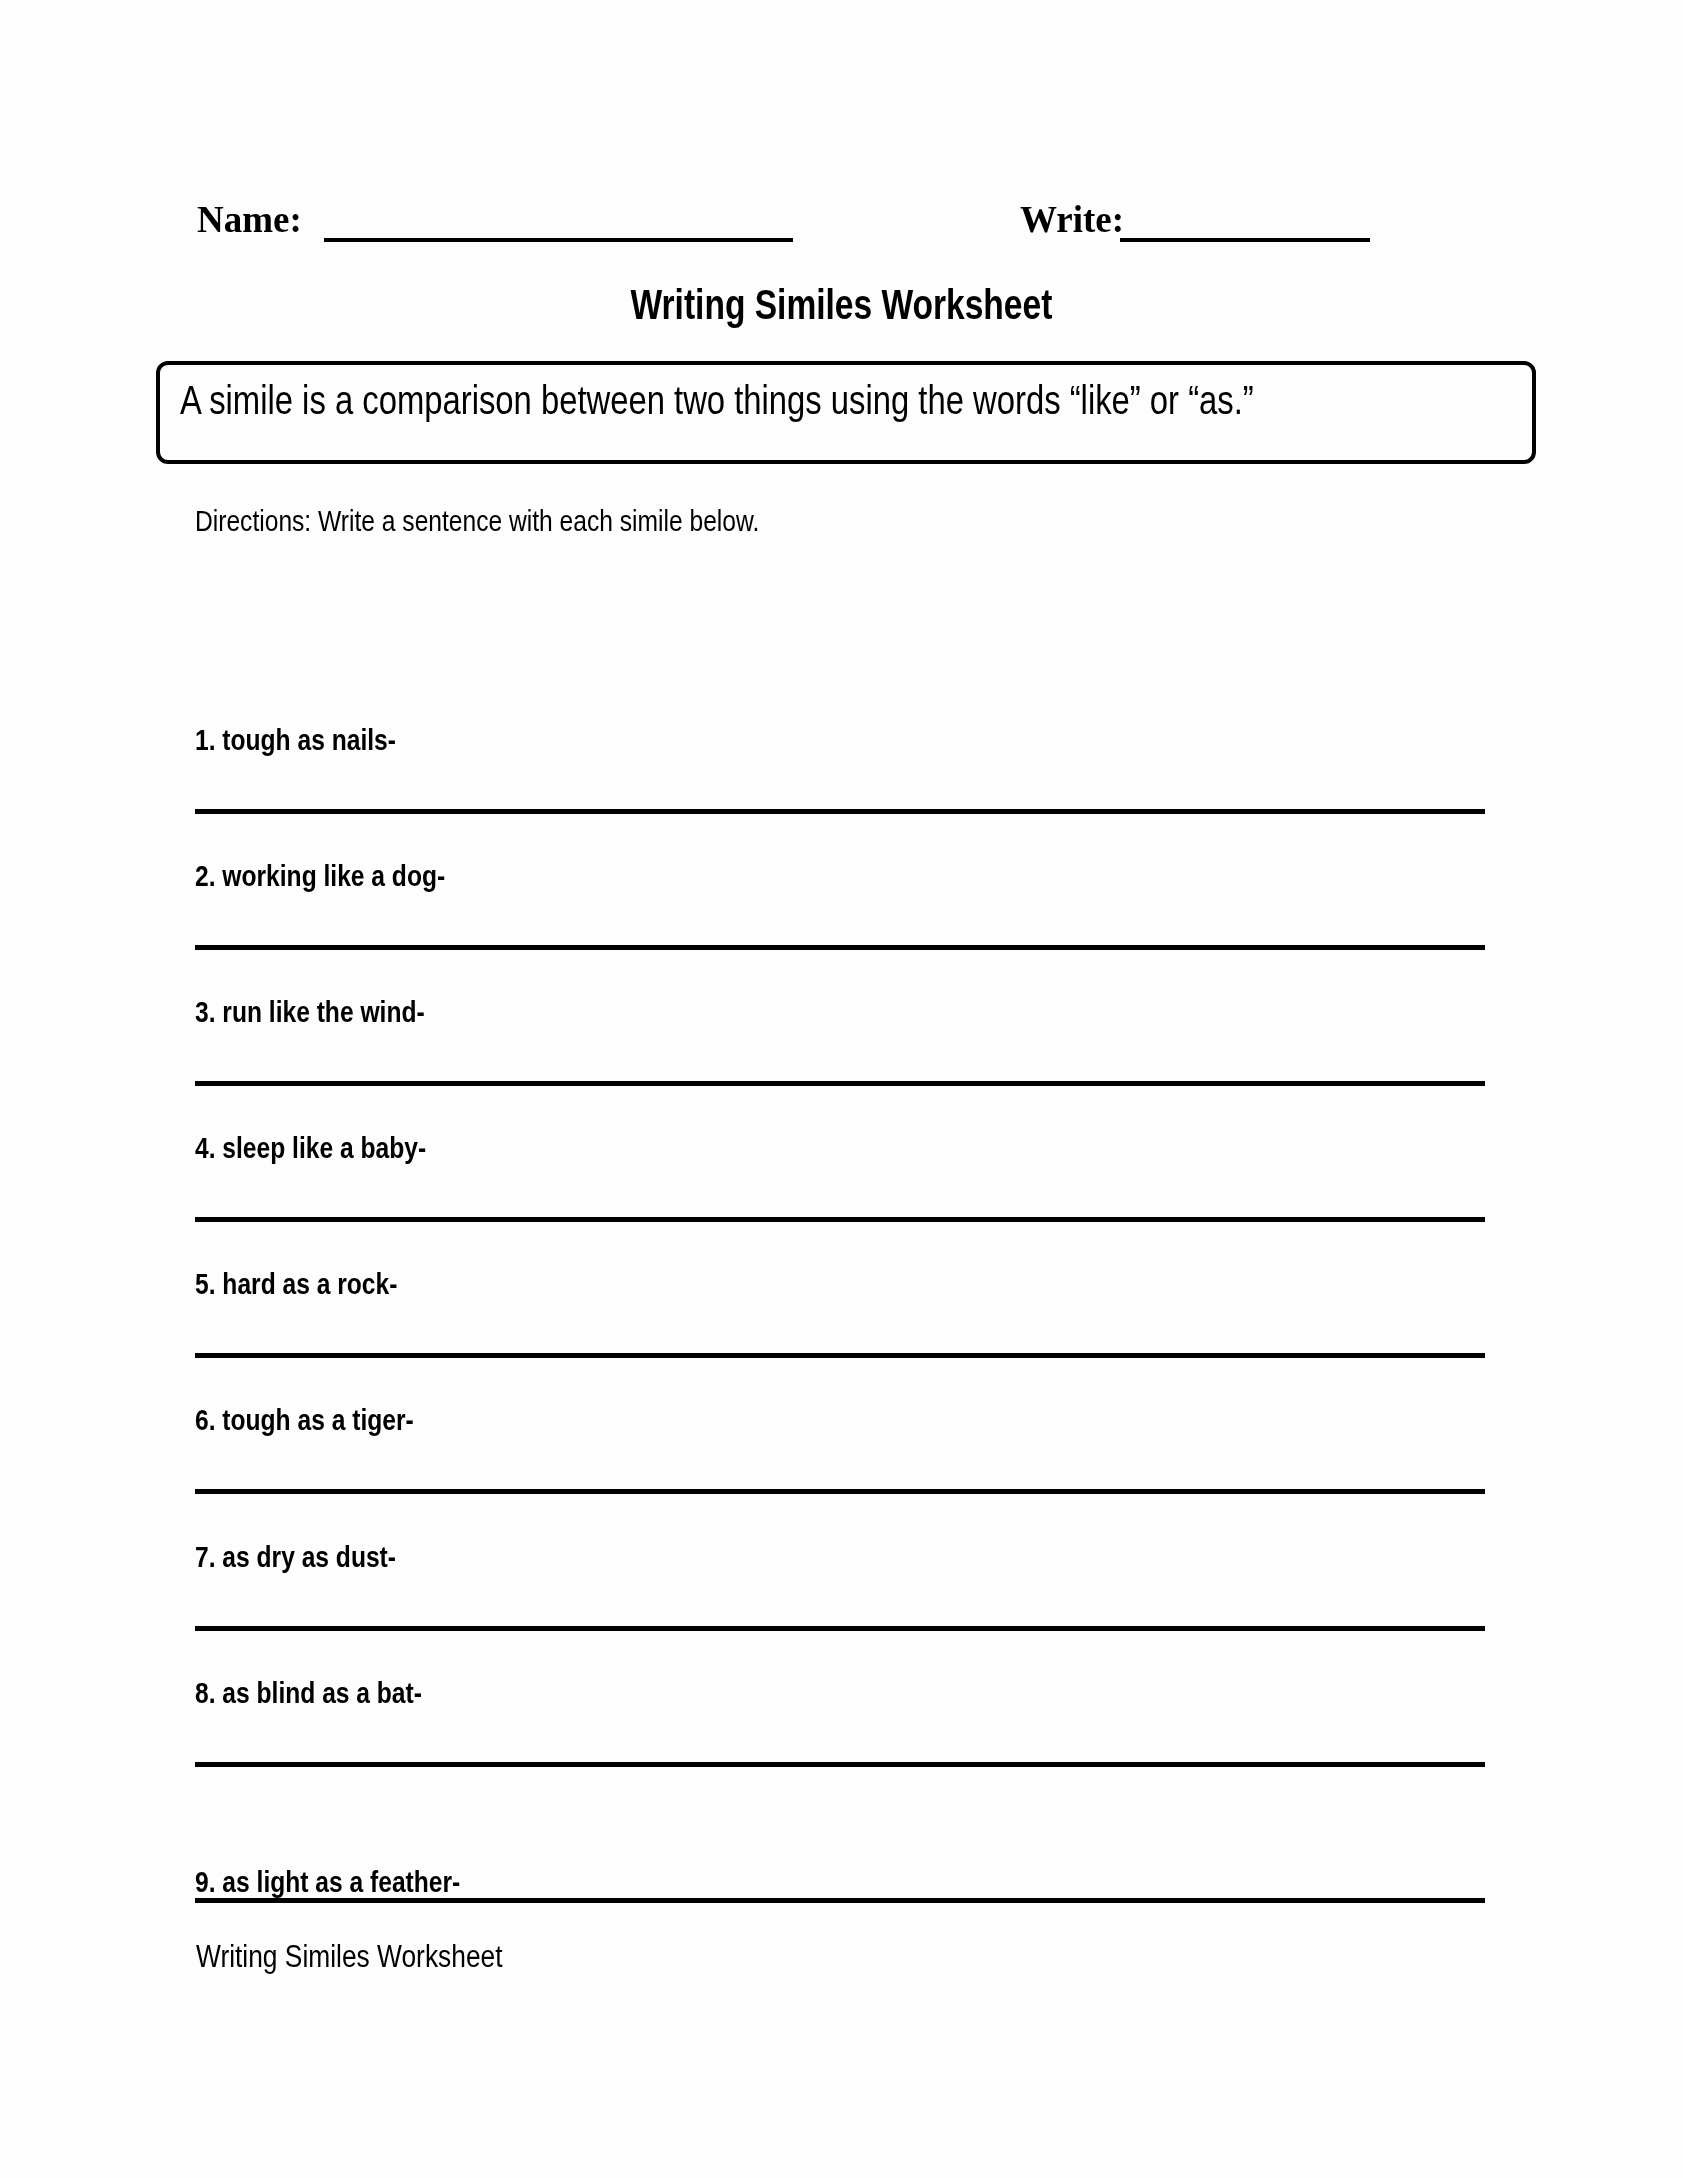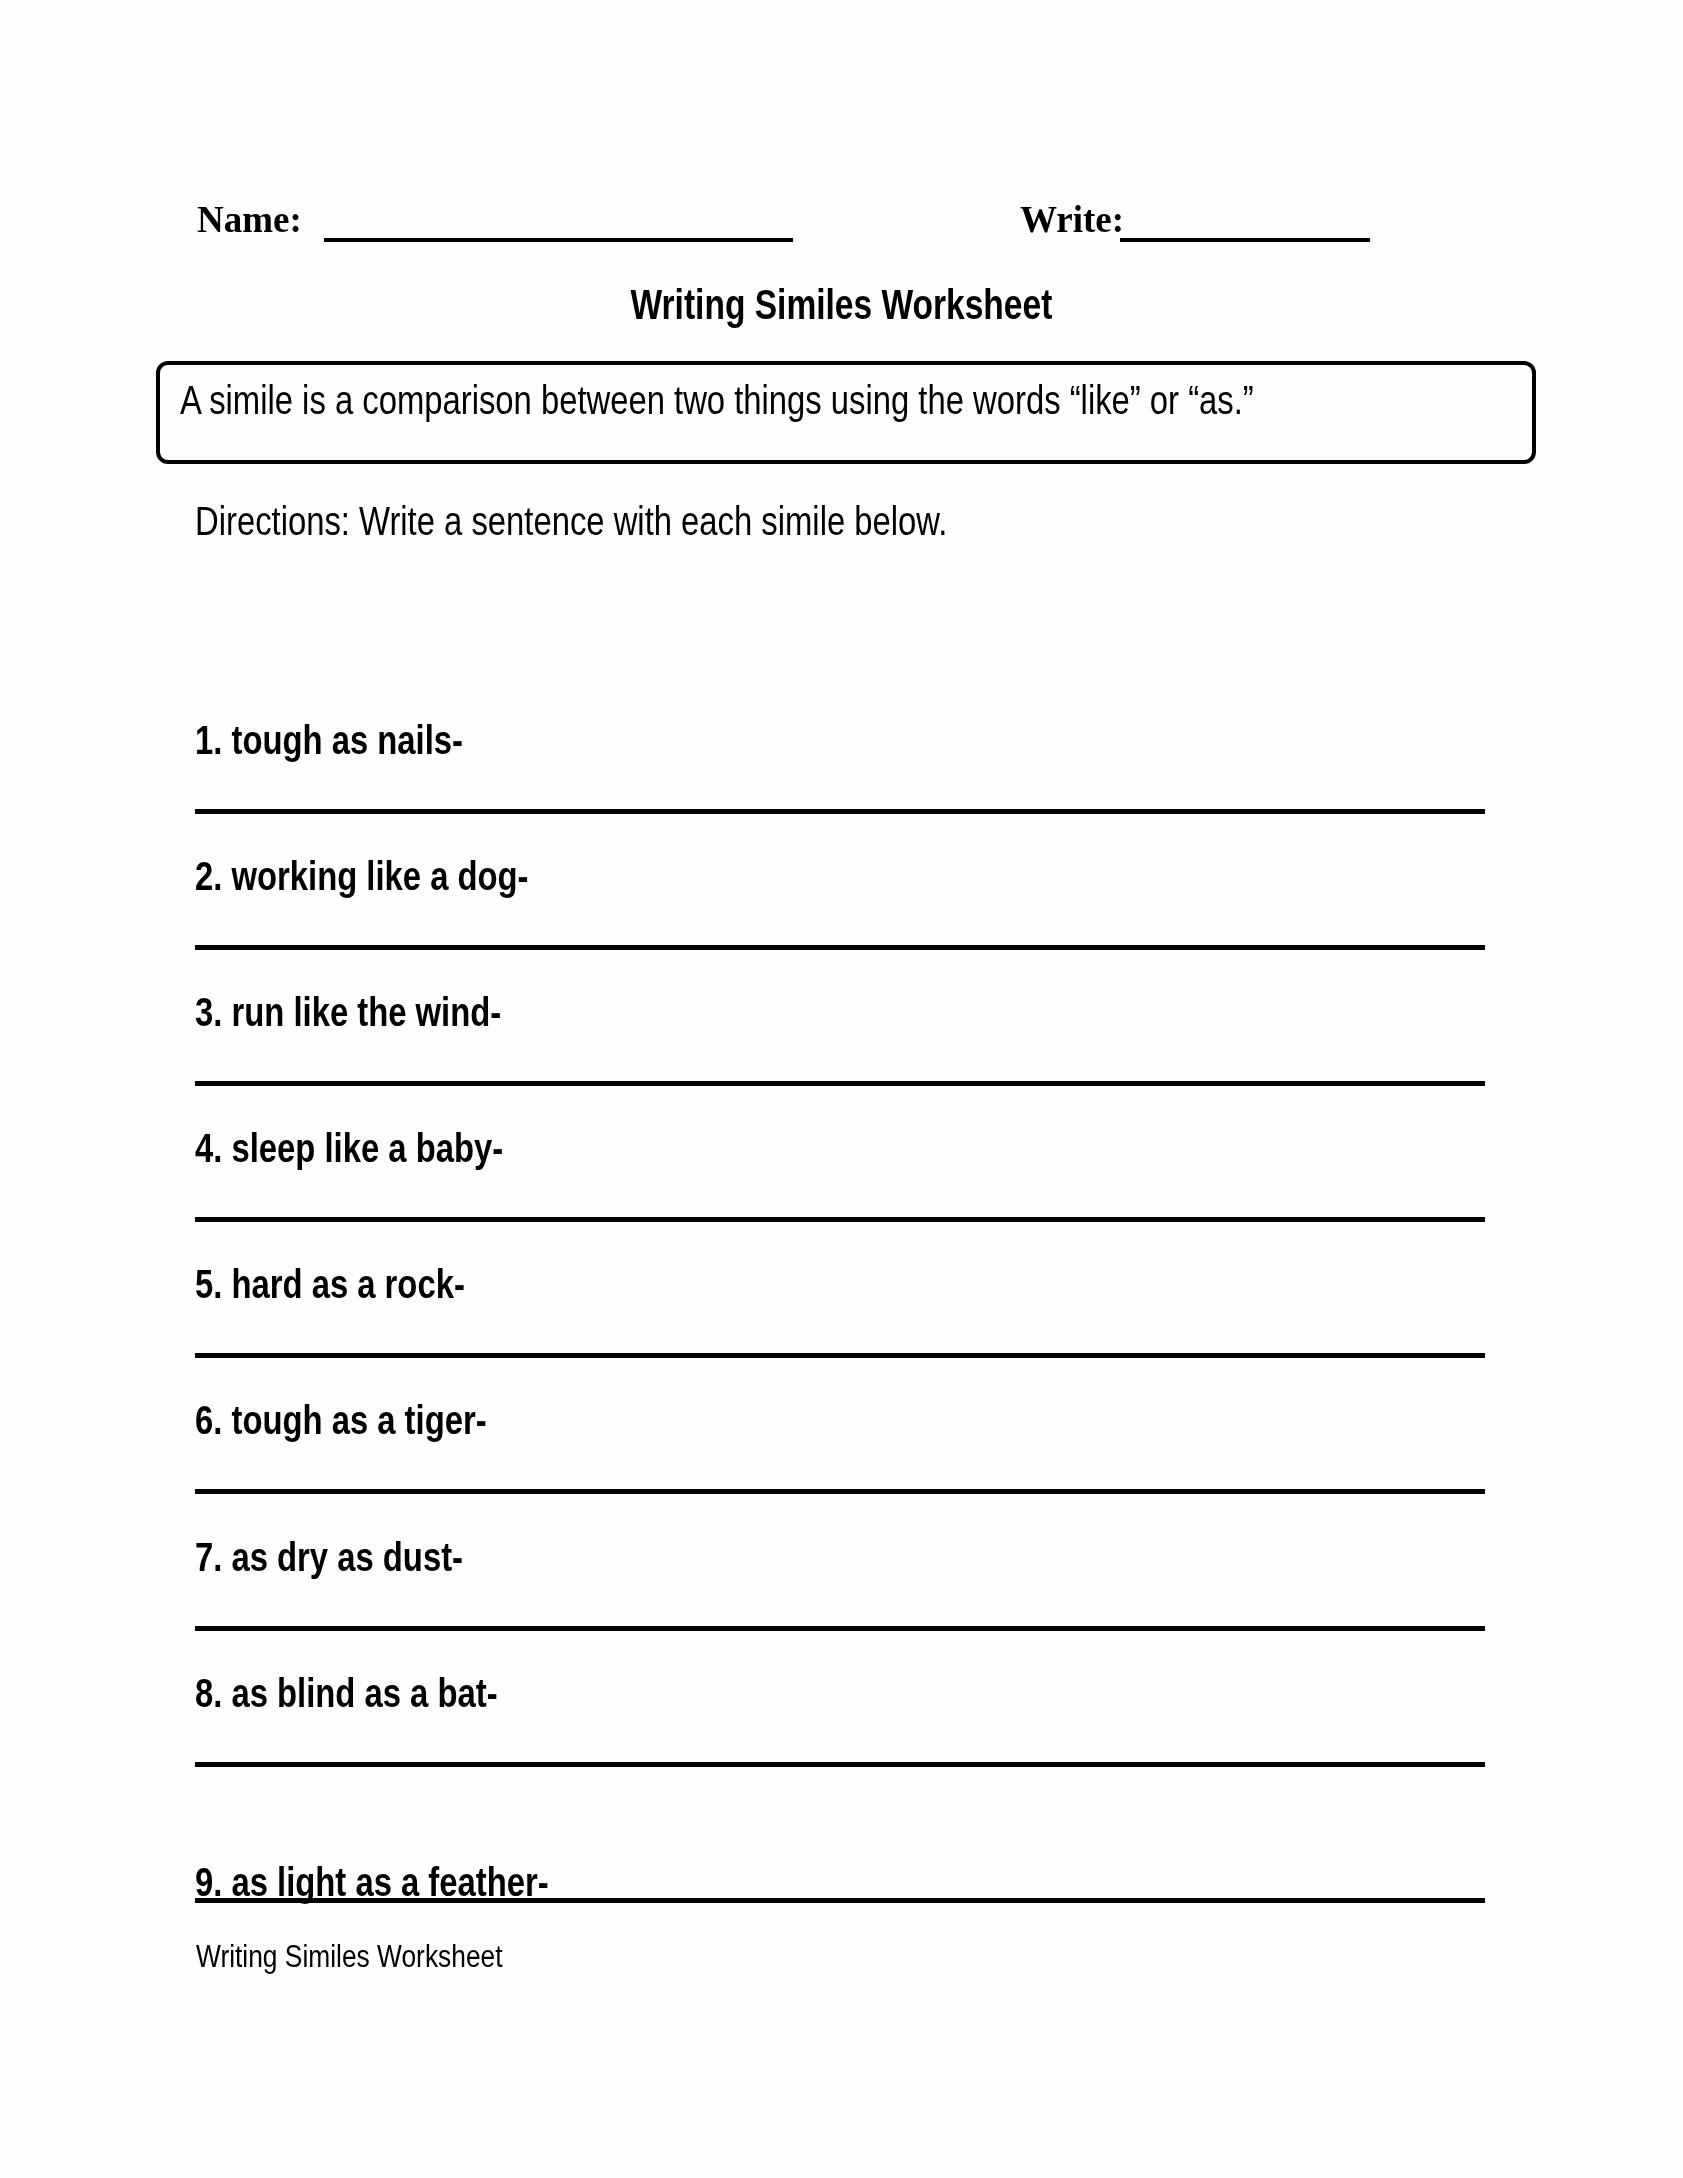--- a/index.html
+++ b/index.html
@@ -60,21 +60,21 @@
     width: 1380px;
     height: 103px;
     box-sizing: border-box;
     border: 4px solid #000;
     border-radius: 12px;
     padding: 13px 0 0 20px;
     background: transparent;
   }
   .body-text {
     position: absolute;
-    font-size: 40px;
+    font-size: 30px;
     line-height: 44px;
     white-space: nowrap;
   }
   .italic { font-style: italic; }
   .directions-row { left: 195px; top: 499px; }
   .example-row    { left: 195px; top: 578px; }
   .answer-row     { left: 195px; top: 632px; }
   .item-text      { left: 195px; font-weight: bold; }
   .answer-rule    { left: 195px; width: 1290px; height: 5px; }
   .footer-row {

